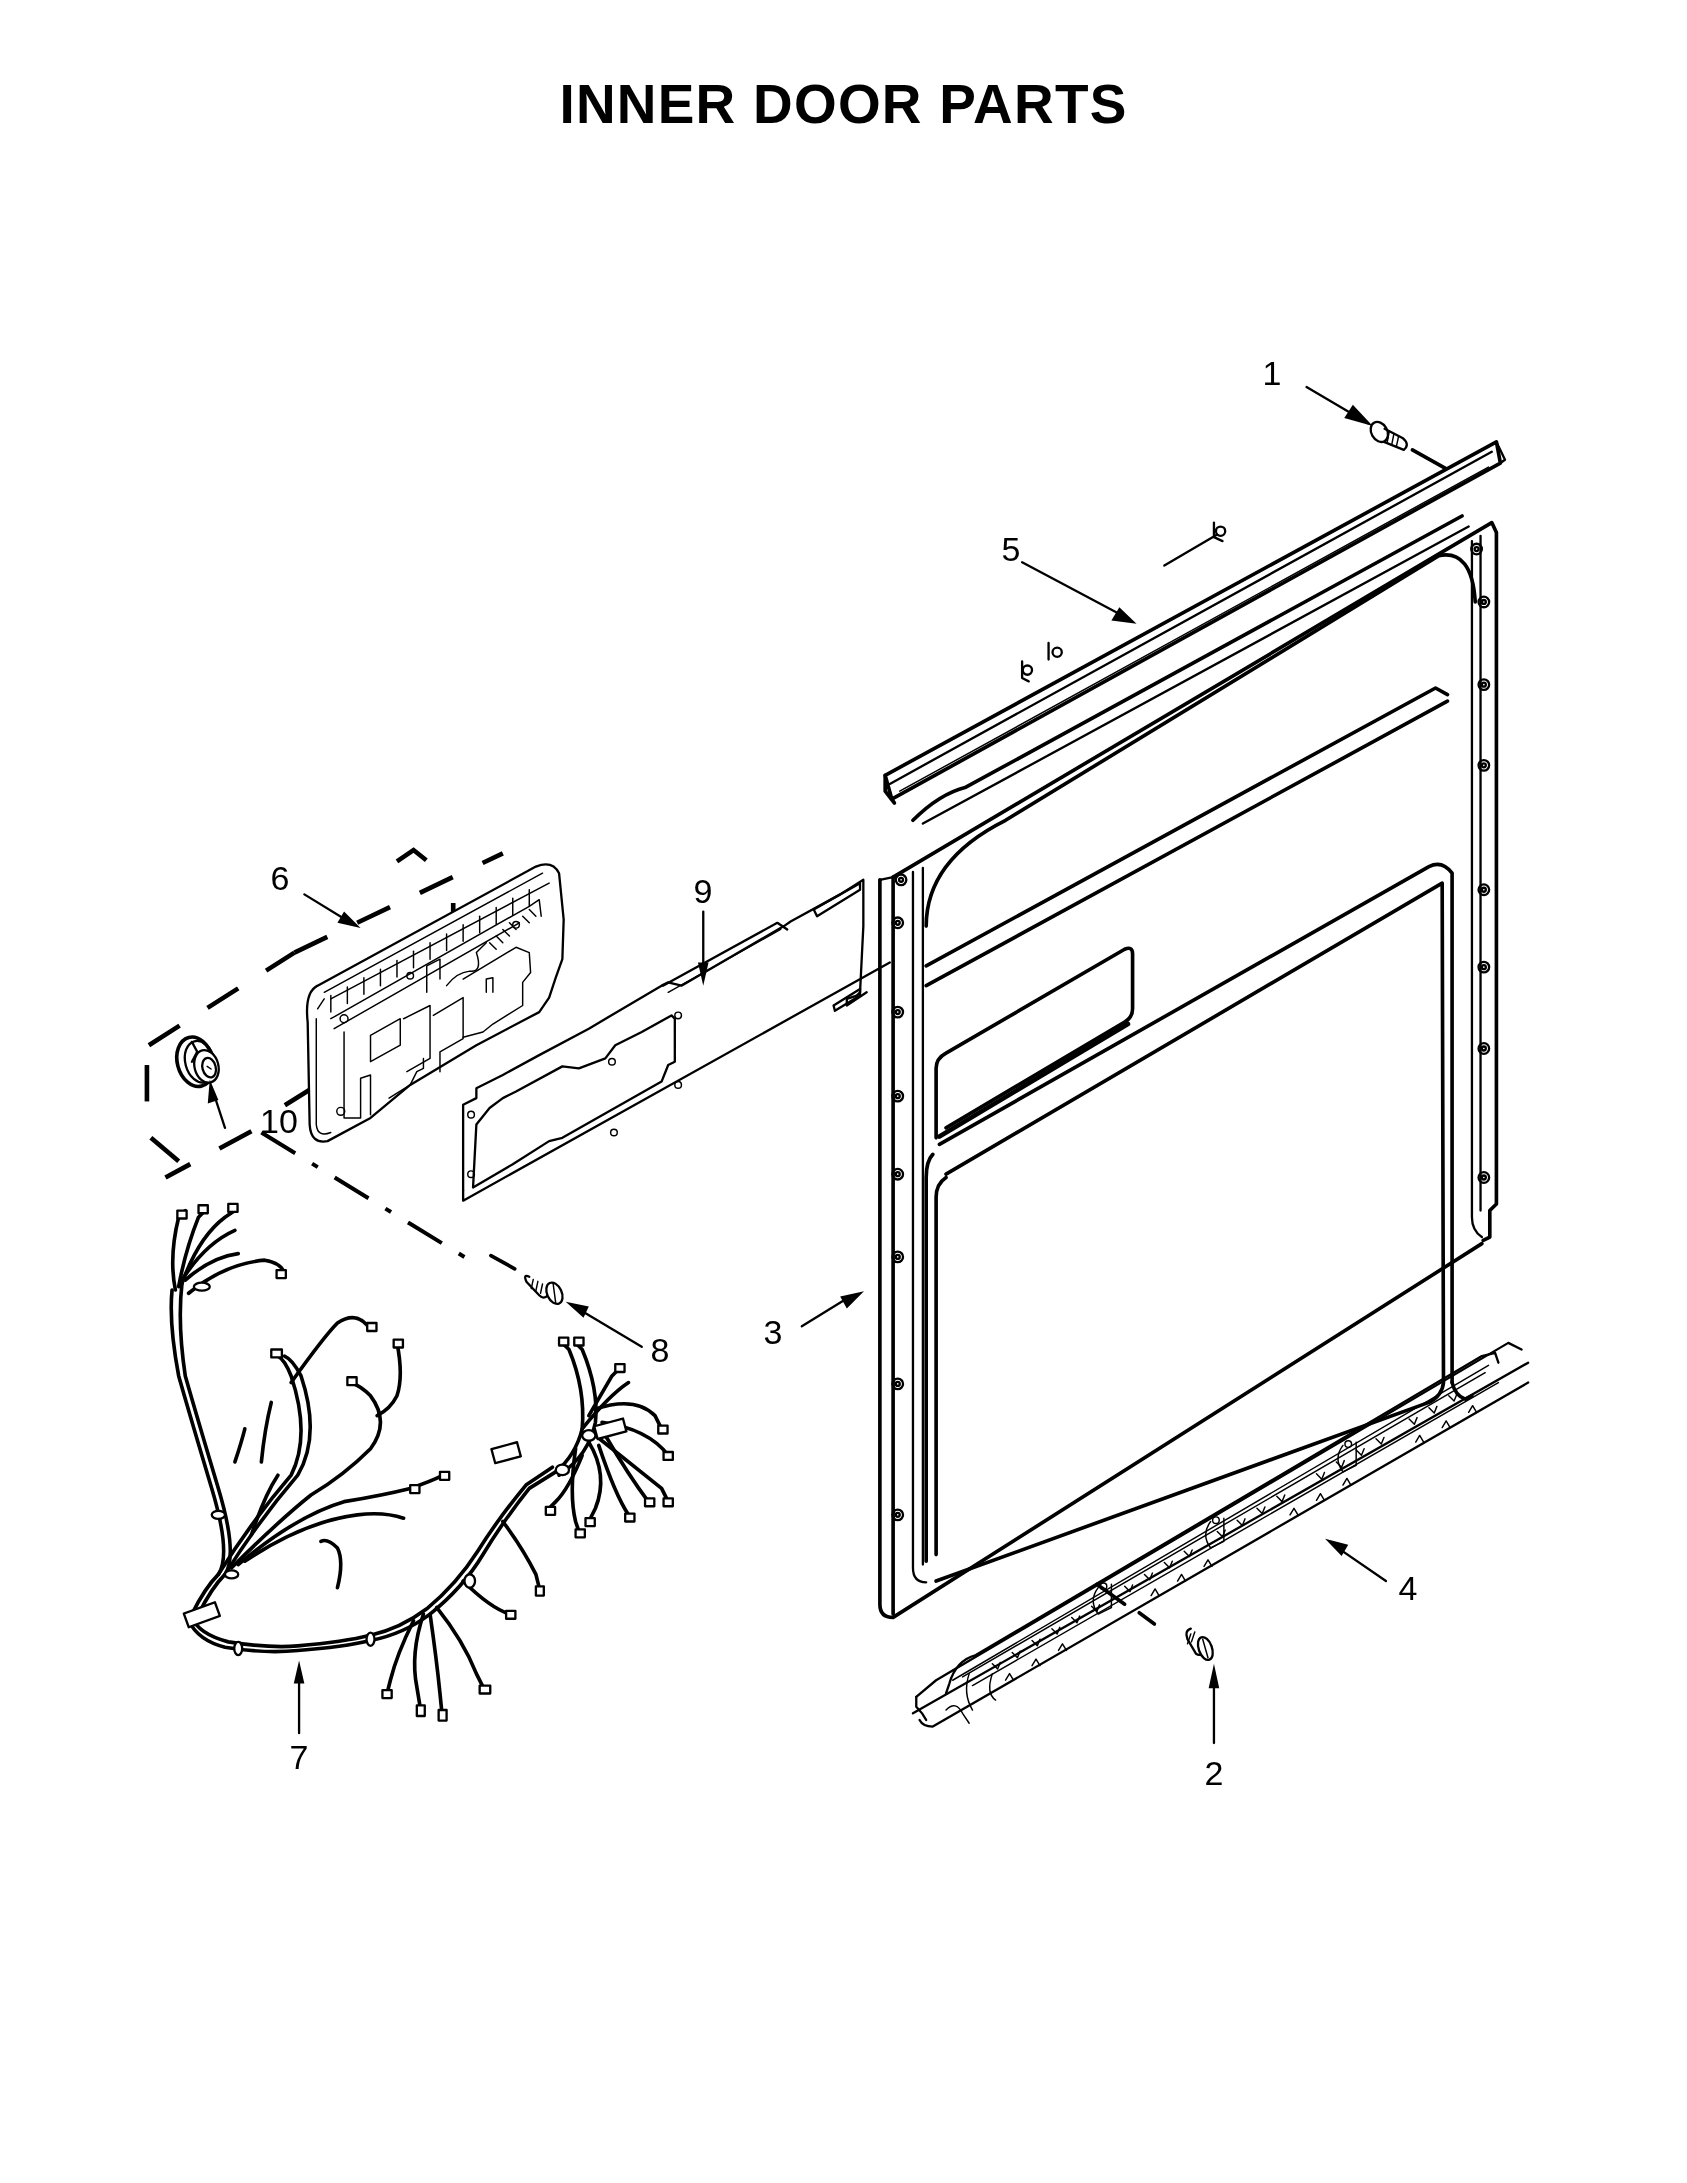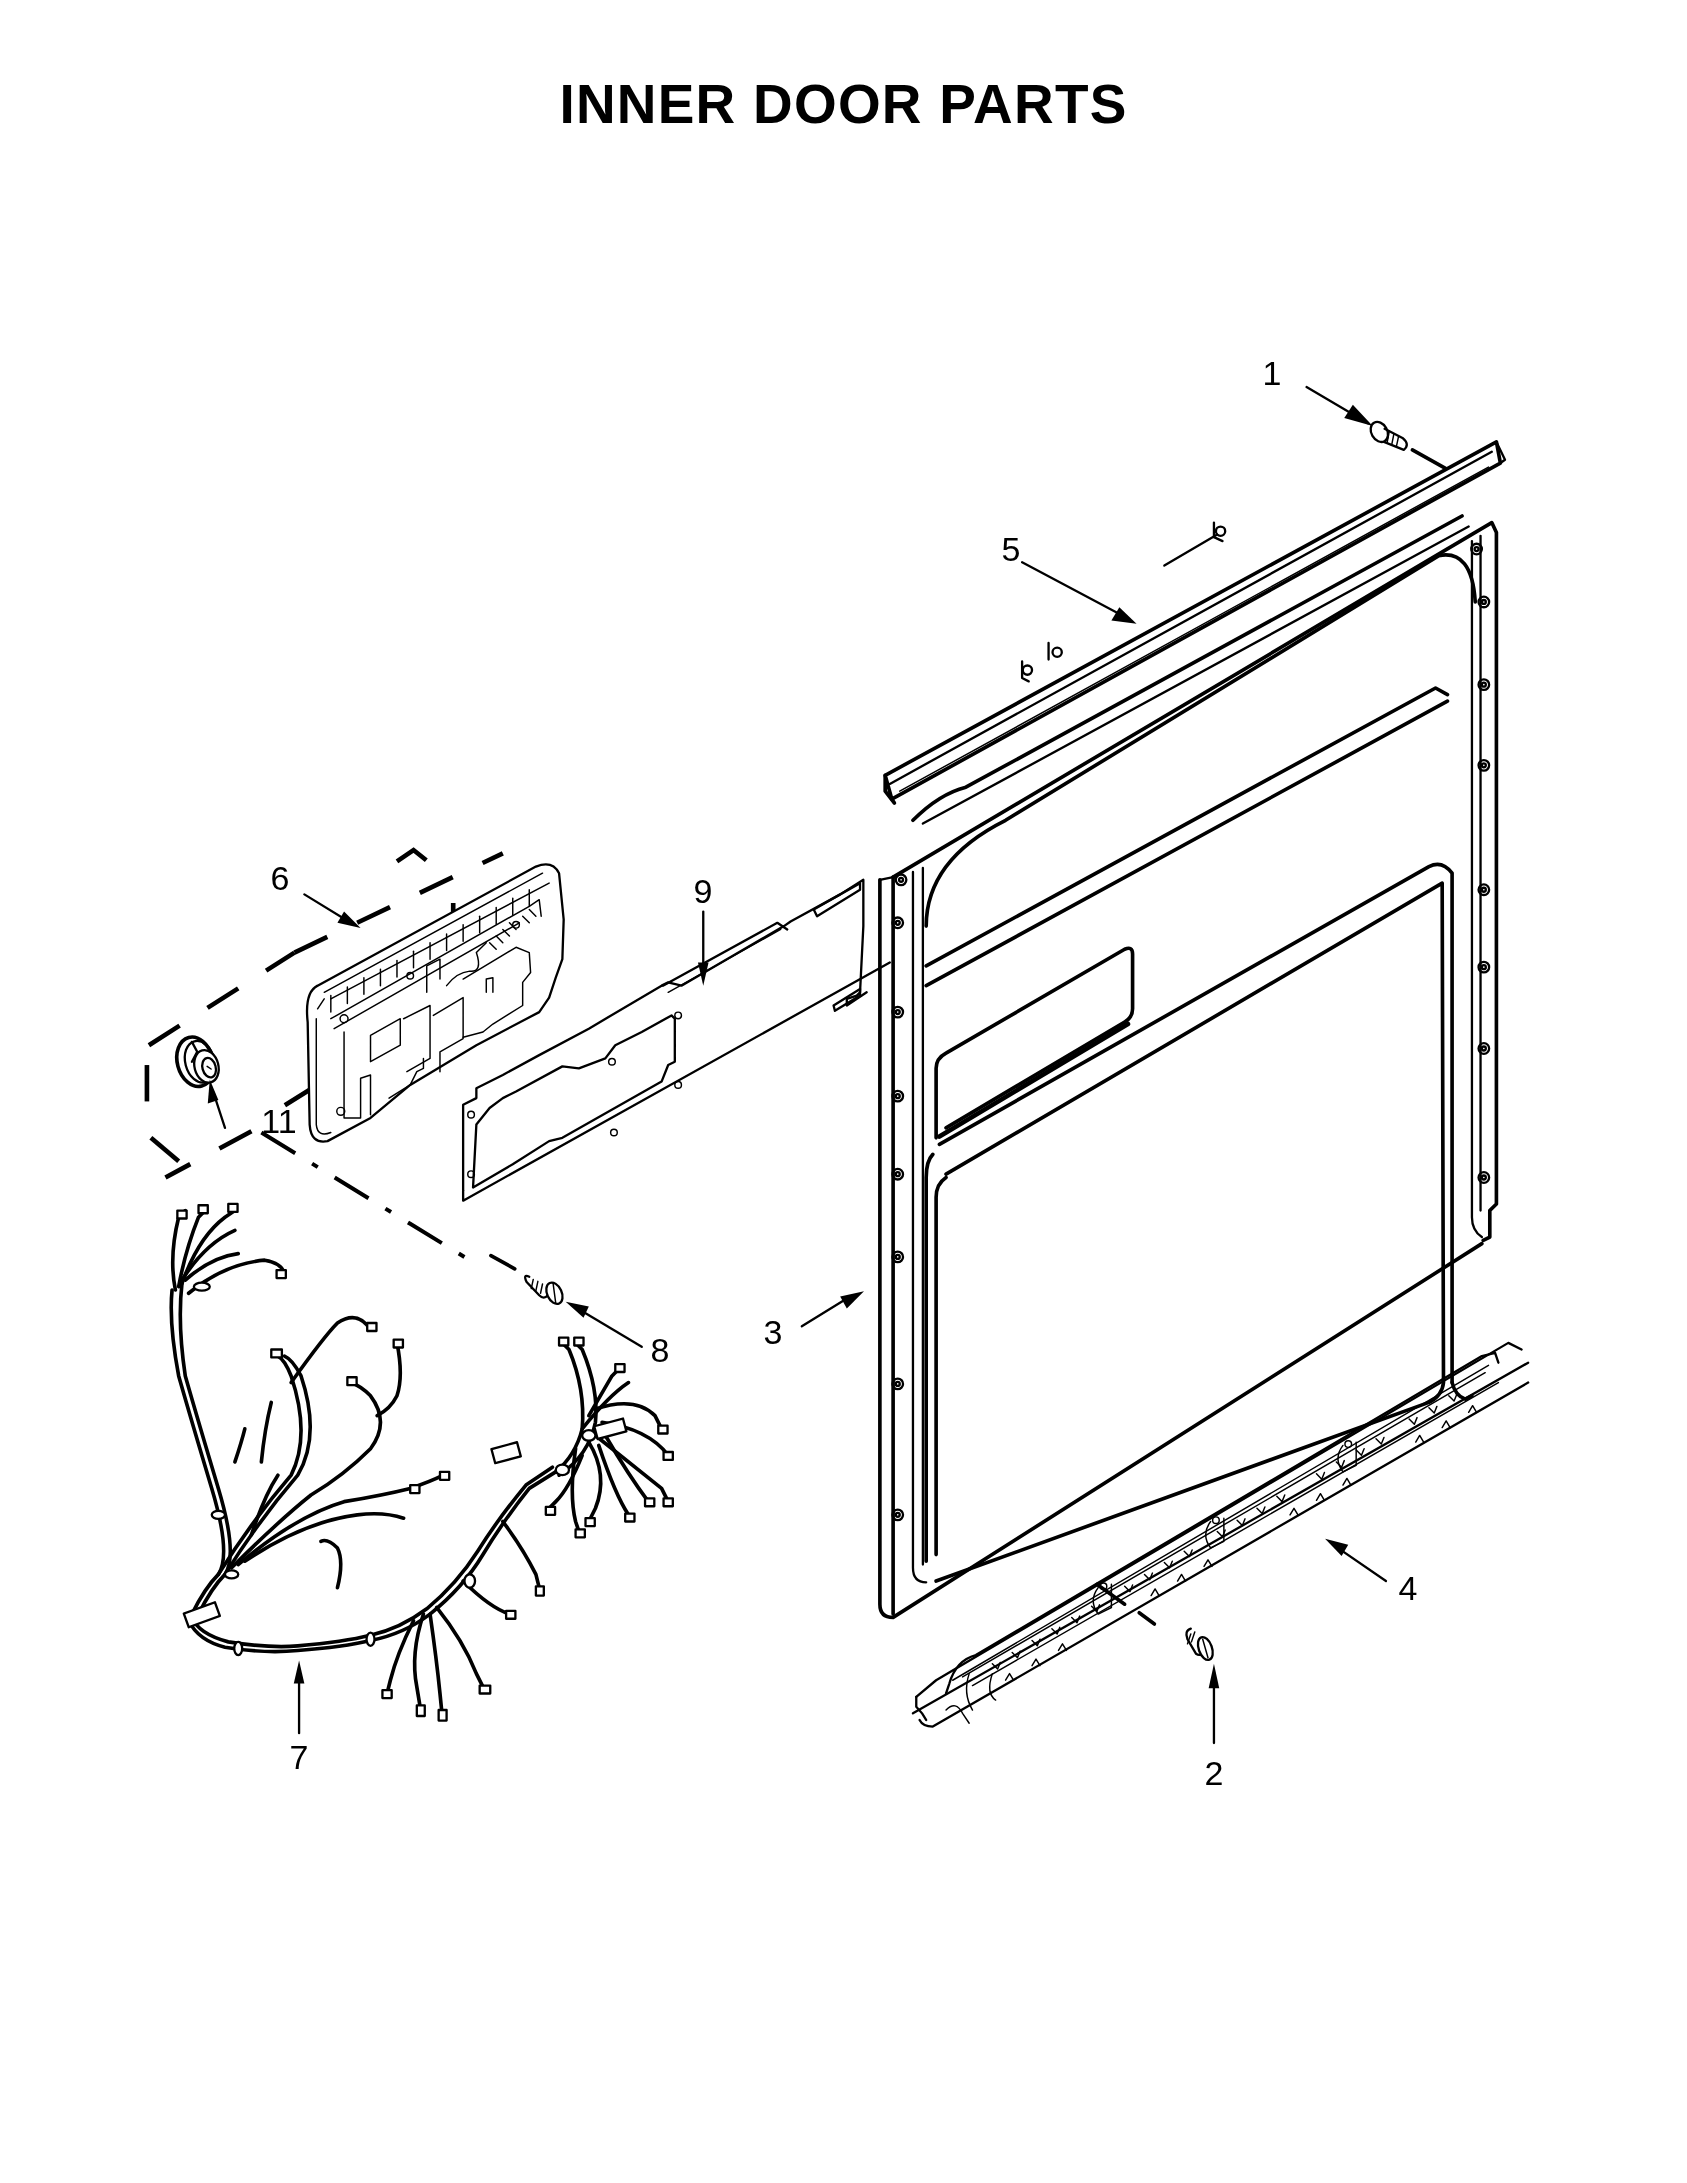--- a/index.html
+++ b/index.html
@@ -424,14 +424,14 @@
 
 <div class="callout" style="left:1272px; top:373px;">1</div>
 <div class="callout" style="left:1214px; top:1773px;">2</div>
 <div class="callout" style="left:773px; top:1332px;">3</div>
 <div class="callout" style="left:1408px; top:1588px;">4</div>
 <div class="callout" style="left:1011px; top:549px;">5</div>
 <div class="callout" style="left:280px; top:878px;">6</div>
 <div class="callout" style="left:299px; top:1757px;">7</div>
 <div class="callout" style="left:660px; top:1350px;">8</div>
 <div class="callout" style="left:703px; top:891px;">9</div>
-<div class="callout" style="left:279px; top:1121px;">11</div>
+<div class="callout" style="left:279px; top:1121px;">10</div>
 
 
 </body></html>

